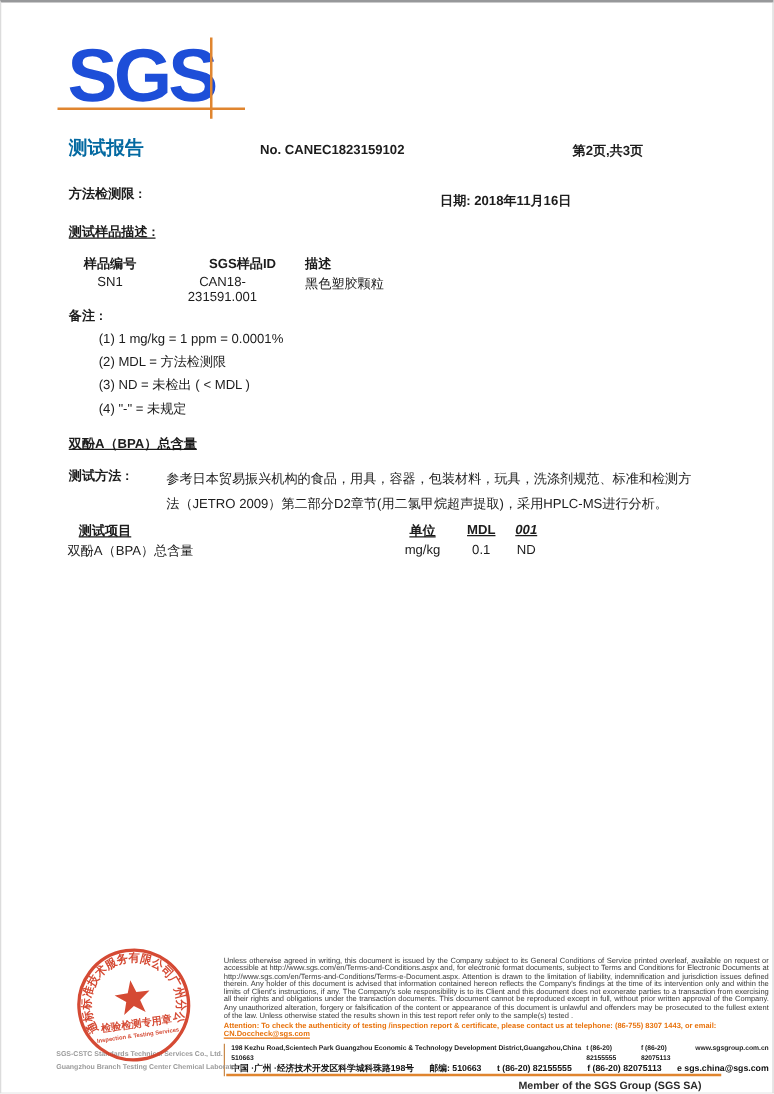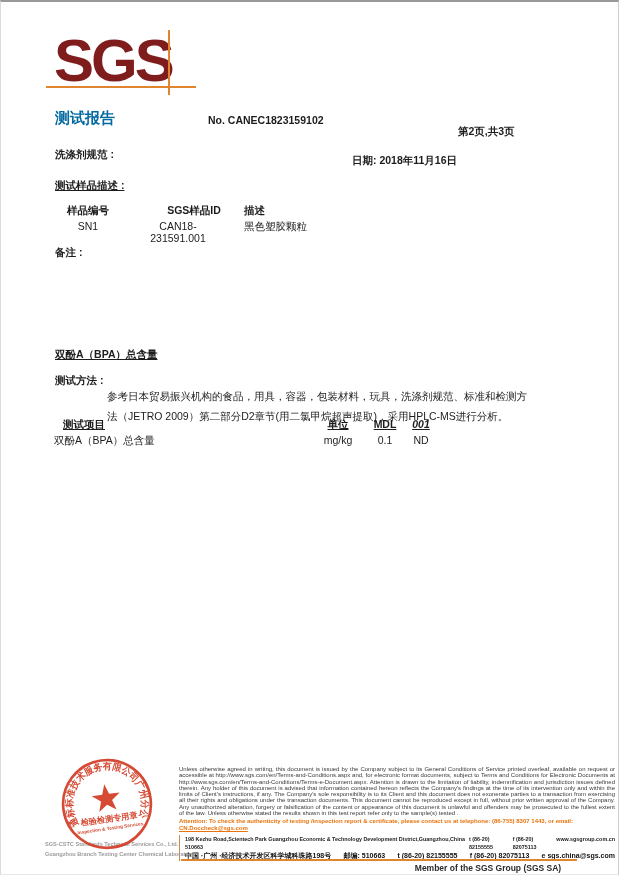--- a/index.html
+++ b/index.html
@@ -4,21 +4,21 @@
 <style>
   html,body{margin:0;padding:0;background:#fff;}
   .page{
     position:relative;width:619px;height:875px;box-sizing:border-box;
     background:#fff;overflow:hidden;
     border-top:2px solid #97989a;border-left:1px solid #dcdcdc;
     border-right:1px solid #cfcfcf;border-bottom:1px solid #e6e6e6;
     font-family:"Liberation Sans",sans-serif;color:#222;
   }
   .abs{position:absolute;}
-  .logo-sgs{font-weight:800;font-size:60px;line-height:54px;color:#7f1d1d;letter-spacing:-3px;}
+  .logo-sgs{font-weight:800;font-size:60px;line-height:54px;color:#1d4ed8;letter-spacing:-3px;}
   .accent-hline{height:2px;background:#e0852f;}
   .accent-vline{width:2px;background:#e0852f;}
   .doc-title{font-size:15px;font-weight:700;color:#0369a1;}
   .meta{font-size:10.5px;font-weight:600;color:#1c1c1c;}
   .lbl{font-size:10.5px;font-weight:600;color:#1c1c1c;}
   .val{font-size:10.5px;font-weight:400;color:#1c1c1c;}
   .ul{text-decoration:underline;}
   .ital{font-style:italic;}
   .ctr{text-align:center;}
   .notes div{font-size:10.5px;line-height:18.6px;color:#1c1c1c;}
@@ -38,37 +38,43 @@
 
 <div class="page">
 
   <div class="abs logo-sgs" style="left:53px;top:32px;">SGS</div>
   <div class="abs accent-hline" style="left:45px;top:84px;width:150px;"></div>
   <div class="abs accent-vline" style="left:167px;top:28px;height:65px;"></div>
 
   <div class="abs doc-title" style="left:54px;top:107px;">测试报告</div>
   <div class="abs meta" style="left:207px;top:112px;">No. CANEC1823159102</div>
   <div class="abs meta" style="left:351px;top:112px;margin-top:40px;">日期: 2018年11月16日</div>
-  <div class="abs meta" style="left:457px;top:112px;margin-top:11px;">第2页,共3页</div>
+  <div class="abs meta" style="left:457px;top:112px;">第2页,共3页</div>
 
-  <div class="abs lbl" style="left:54px;top:146px;">洗涤剂规范 :</div>
+  <div class="abs lbl" style="left:54px;top:146px;">方法检测限 :</div>
 
   <div class="abs lbl ul" style="left:54px;top:177px;">测试样品描述 :</div>
   <div class="abs lbl ctr" style="left:57px;top:202px;width:60px;">样品编号</div>
   <div class="abs lbl ctr" style="left:148px;top:202px;width:90px;">SGS样品ID</div>
   <div class="abs lbl" style="left:243px;top:202px;">描述</div>
   <div class="abs val ctr" style="left:57px;top:218px;width:60px;">SN1</div>
   <div class="abs val ctr" style="left:132px;top:218px;width:90px;">CAN18-231591.001</div>
   <div class="abs val" style="left:243px;top:218px;">黑色塑胶颗粒</div>
 
   <div class="abs lbl" style="left:54px;top:244px;">备注 :</div>
+  <div class="abs notes" style="left:78px;top:260px;">
+    <div>(1) 1 mg/kg = 1 ppm = 0.0001%</div>
+    <div>(2) MDL = 方法检测限</div>
+    <div>(3) ND = 未检出 ( &lt; MDL )</div>
+    <div>(4) "-" = 未规定</div>
+  </div>
 
   <div class="abs lbl ul" style="left:54px;top:346px;">双酚A（BPA）总含量</div>
   <div class="abs lbl" style="left:54px;top:372px;">测试方法 :</div>
-  <div class="abs method-text" style="left:106px;top:372px;width:436px;margin-top:13px;">
+  <div class="abs method-text" style="left:132px;top:372px;width:436px;">
     <div>参考日本贸易振兴机构的食品，用具，容器，包装材料，玩具，洗涤剂规范、标准和检测方</div>
     <div>法（JETRO 2009）第二部分D2章节(用二氯甲烷超声提取)，采用HPLC-MS进行分析。</div>
   </div>
 
   <div class="abs lbl ul" style="left:62px;top:416px;">测试项目</div>
   <div class="abs lbl ul ctr" style="left:317px;top:416px;width:40px;">单位</div>
   <div class="abs lbl ul ctr" style="left:364px;top:416px;width:40px;">MDL</div>
   <div class="abs lbl ul ital ctr" style="left:399px;top:416px;width:42px;">001</div>
   <div class="abs val" style="left:53px;top:432px;">双酚A（BPA）总含量</div>
   <div class="abs val ctr" style="left:317px;top:432px;width:40px;">mg/kg</div>

